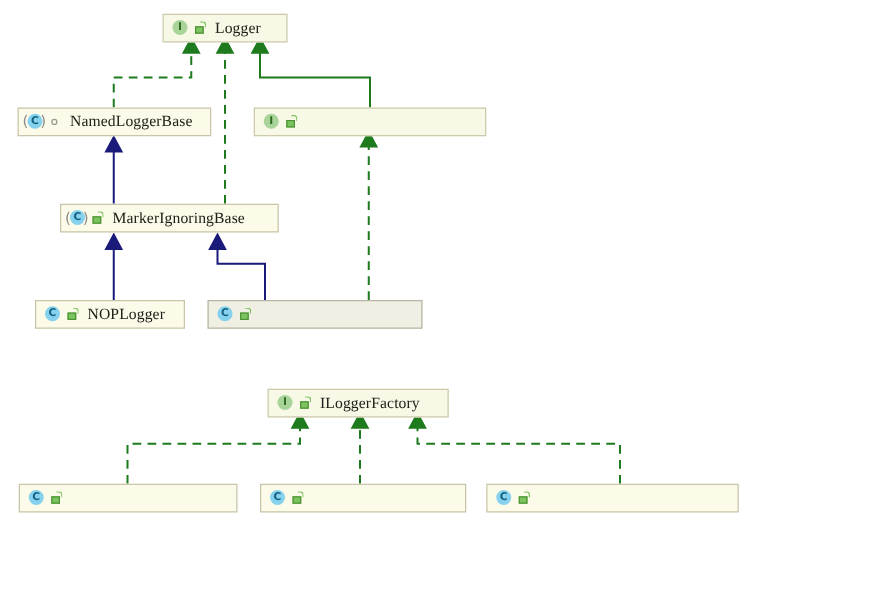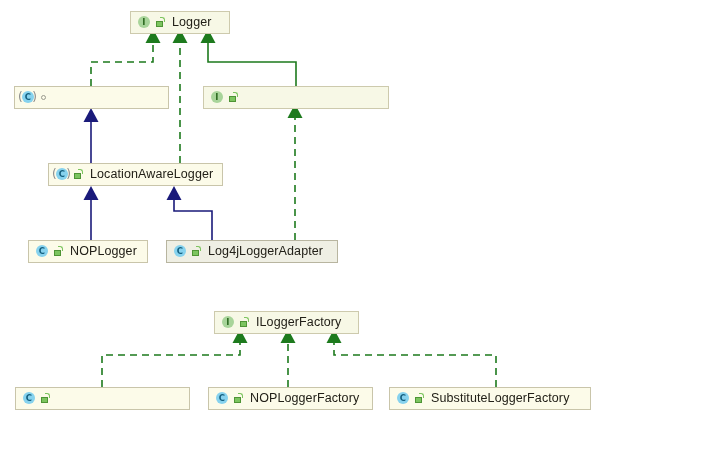--- a/index.html
+++ b/index.html
@@ -41,21 +41,21 @@
     line-height: 1;
     color: #222018;
     letter-spacing: 0.1px;
   }
   .node.iface { background: #f7f8e6; border-color: #cdcaad; }
   .node.cls   { background: #fcfbe9; border-color: #c9c5aa; }
   .node.selected { background: #efefe4; border-color: #b8b5a0; }
 
   .node .label {
     margin-left: 6px;
-    font-family: Liberation Sans, sans-serif;
+    font-family: Liberation Serif, serif;
     font-size: 12.5px;
   }
 
   
   .ico {
     display: inline-block;
     flex: 0 0 auto;
     line-height: 0;
   }
   .ico-kind { width: 15px; height: 15px; position: relative; }
@@ -160,61 +160,61 @@
       </div>
       <div class="node cls" style="left: 14px; top: 86px; width: 155px;">
         <span class="ico ico-kind kind-C abstract">
           <span class="paren-l">(</span>
           <span class="paren-r">)</span>
           <span class="kind-circle">C</span>
         </span>
         <span class="ico ico-vis">
           <span class="vis-pkg"></span>
         </span>
+        <span class="label">NamedLoggerBase</span>
       </div>
       <div class="node iface" style="left: 203px; top: 86px; width: 186px;">
         <span class="ico ico-kind kind-I">
           <span class="kind-circle">I</span>
         </span>
         <span class="ico ico-vis">
           <span class="lock-shackle"></span>
           <span class="lock-body"></span>
         </span>
       </div>
       <div class="node cls" style="left: 48px; top: 163px; width: 175px;">
         <span class="ico ico-kind kind-C abstract">
           <span class="paren-l">(</span>
           <span class="paren-r">)</span>
           <span class="kind-circle">C</span>
         </span>
         <span class="ico ico-vis">
           <span class="lock-shackle"></span>
           <span class="lock-body"></span>
         </span>
-        <span class="label">LocationAwareLogger</span>
+        <span class="label">MarkerIgnoringBase</span>
       </div>
       <div class="node cls" style="left: 28px; top: 240px; width: 120px;">
         <span class="ico ico-kind kind-C">
           <span class="kind-circle">C</span>
         </span>
         <span class="ico ico-vis">
           <span class="lock-shackle"></span>
           <span class="lock-body"></span>
         </span>
         <span class="label">NOPLogger</span>
       </div>
       <div class="node cls selected" style="left: 166px; top: 240px; width: 172px;">
         <span class="ico ico-kind kind-C">
           <span class="kind-circle">C</span>
         </span>
         <span class="ico ico-vis">
           <span class="lock-shackle"></span>
           <span class="lock-body"></span>
         </span>
-        <span class="label">Log4jLoggerAdapter</span>
       </div>
       <div class="node iface" style="left: 214px; top: 311px; width: 145px;">
         <span class="ico ico-kind kind-I">
           <span class="kind-circle">I</span>
         </span>
         <span class="ico ico-vis">
           <span class="lock-shackle"></span>
           <span class="lock-body"></span>
         </span>
         <span class="label">ILoggerFactory</span>
@@ -229,27 +229,25 @@
         </span>
       </div>
       <div class="node cls" style="left: 208px; top: 387px; width: 165px;">
         <span class="ico ico-kind kind-C">
           <span class="kind-circle">C</span>
         </span>
         <span class="ico ico-vis">
           <span class="lock-shackle"></span>
           <span class="lock-body"></span>
         </span>
-        <span class="label">NOPLoggerFactory</span>
       </div>
       <div class="node cls" style="left: 389px; top: 387px; width: 202px;">
         <span class="ico ico-kind kind-C">
           <span class="kind-circle">C</span>
         </span>
         <span class="ico ico-vis">
           <span class="lock-shackle"></span>
           <span class="lock-body"></span>
         </span>
-        <span class="label">SubstituteLoggerFactory</span>
       </div>
     </div>
 
 </div>
 
 </body></html>

